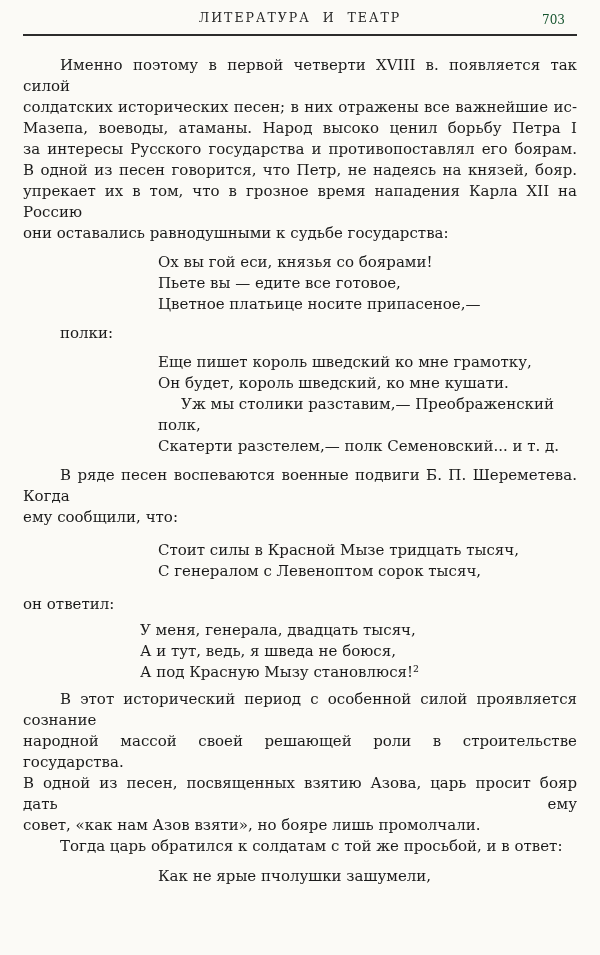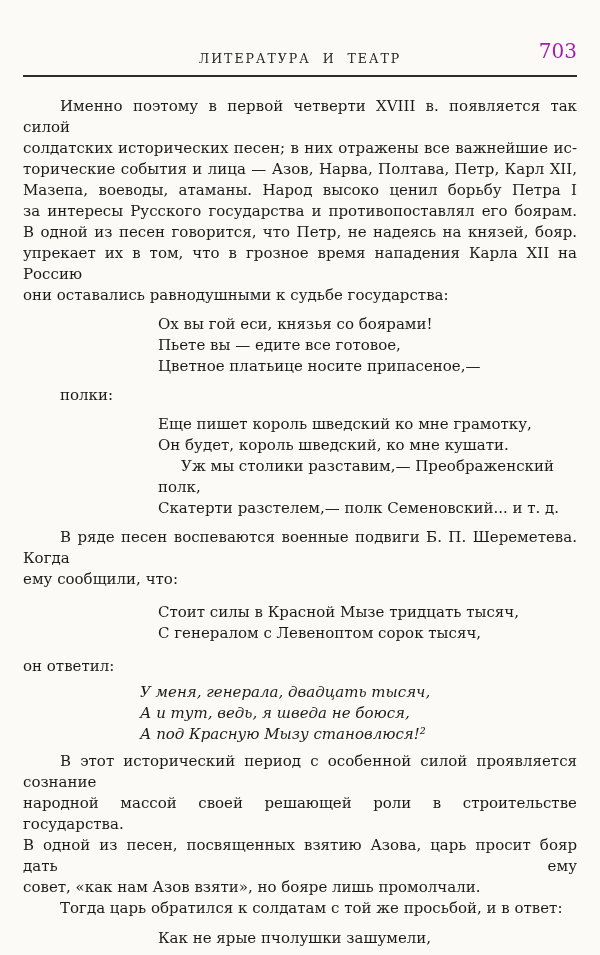--- a/index.html
+++ b/index.html
@@ -6,63 +6,62 @@
   html, body { margin: 0; padding: 0; }
   body {
     width: 600px; height: 955px;
     background: #fbfaf6;
     color: #1b1b1b;
     font-family: "DejaVu Serif", serif;
     overflow: hidden;
   }
   .page { padding: 0 23px; }
 
-  .header { position: relative; padding-top: 26px; margin-top: 26px; }
+  .header { position: relative; padding-top: 11px; }
   .header-title {
     text-align: center;
     font-size: 12.5px; line-height: 14px;
     letter-spacing: 2px; word-spacing: 6px;
     color: #262626;
   }
   .page-number {
-    position: absolute; right: 0; top: 13px;
-    font-size: 20px; color: #a21caf;
+    position: absolute; right: 12px; top: 13px;
+    font-size: 12px; color: #14532d;
   }
   .rule { border-top: 2px solid #2c2c2c; margin-top: 9px; }
 
   .body-text { margin-top: 19px; font-size: 15px; line-height: 21px; }
 
   .para { margin: 0; }
   .para .line { text-align: justify; text-align-last: justify; }
   .para .line:last-child { text-align-last: left; }
   .para.indent .line:first-child { text-indent: 37px; }
 
   .verse { margin: 8px 0; padding-left: 135px; }
   .verse .line { text-align: center; text-align-last: left; }
   .verse.verse-3 { margin: 12px 0; }
-  .verse.verse-4 { margin: 5px 0 6px 0; padding-left: 117px; font-style: italic; }
+  .verse.verse-4 { margin: 5px 0 6px 0; padding-left: 117px; }
   .verse.verse-5 { margin: 9px 0 0 0; }
 </style>
 </head>
 <body>
 
 <div class="page">
 
   <div class="header">
     <div class="header-title">ЛИТЕРАТУРА И ТЕАТР</div>
     <div class="page-number">703</div>
   </div>
   <div class="rule"></div>
 
   <div class="body-text">
 
     <div class="para indent">
         <div class="line">Именно поэтому в первой четверти XVIII в. появляется так силой</div>
         <div class="line">солдатских исторических песен; в них отражены все важнейшие ис-</div>
-        <div class="line">торические события и лица — Азов, Нарва, Полтава, Петр, Карл XII,</div>
         <div class="line">Мазепа, воеводы, атаманы. Народ высоко ценил борьбу Петра I</div>
         <div class="line">за интересы Русского государства и противопоставлял его боярам.</div>
         <div class="line">В одной из песен говорится, что Петр, не надеясь на князей, бояр.</div>
         <div class="line">упрекает их в том, что в грозное время нападения Карла XII на Россию</div>
         <div class="line">они оставались равнодушными к судьбе государства:</div>
       </div>
 
     <div class="verse verse-1">
         <div class="line">Ох вы гой еси, князья со боярами!</div>
         <div class="line">Пьете вы — едите все готовое,</div>

